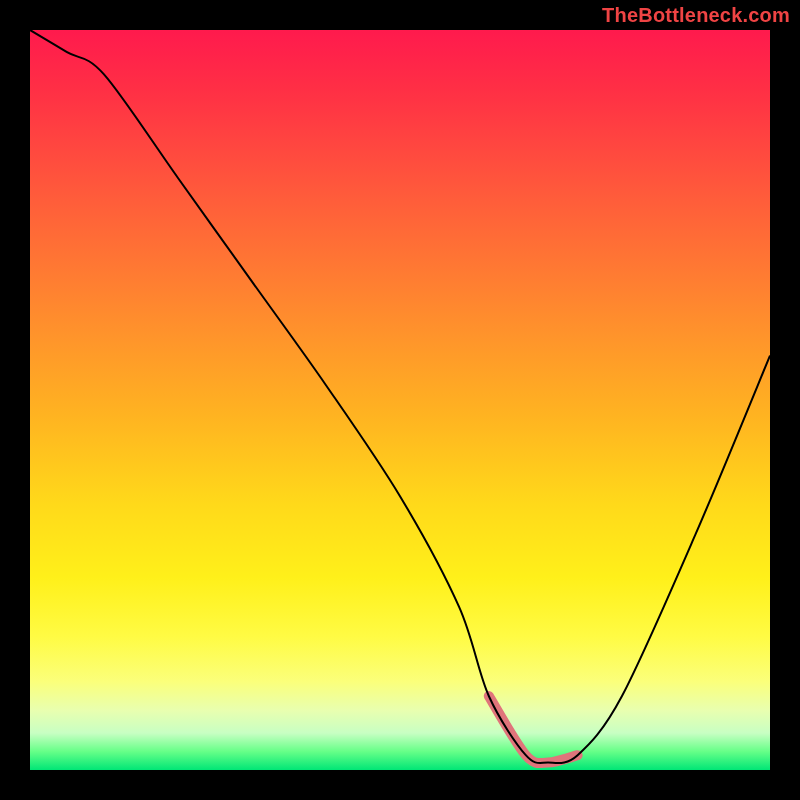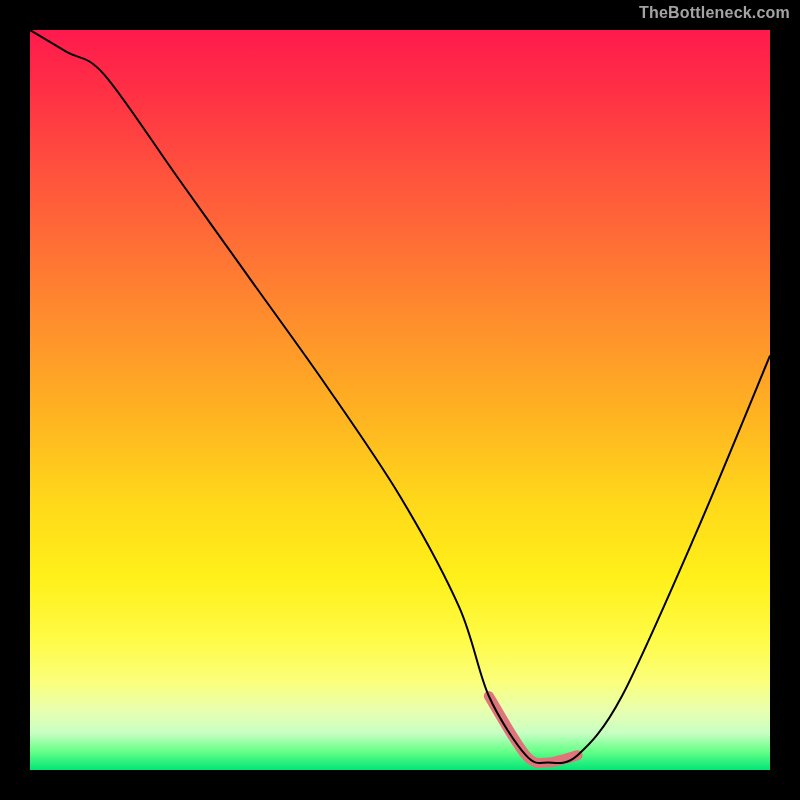--- a/index.html
+++ b/index.html
@@ -14,23 +14,23 @@
     position: relative;
     width: 800px;
     height: 800px;
     background: #000000;
   }
   .watermark {
     position: absolute;
     top: 4px;
     right: 10px;
     font-family: Arial, Helvetica, sans-serif;
-    font-size: 16px;
+    font-size: 20px;
     font-weight: 600;
-    color: #a3a3a3;
+    color: #ef4444;
     letter-spacing: 0.2px;
     z-index: 10;
   }
   .plot {
     position: absolute;
     left: 30px;
     top: 30px;
     width: 740px;
     height: 740px;
     overflow: hidden;

